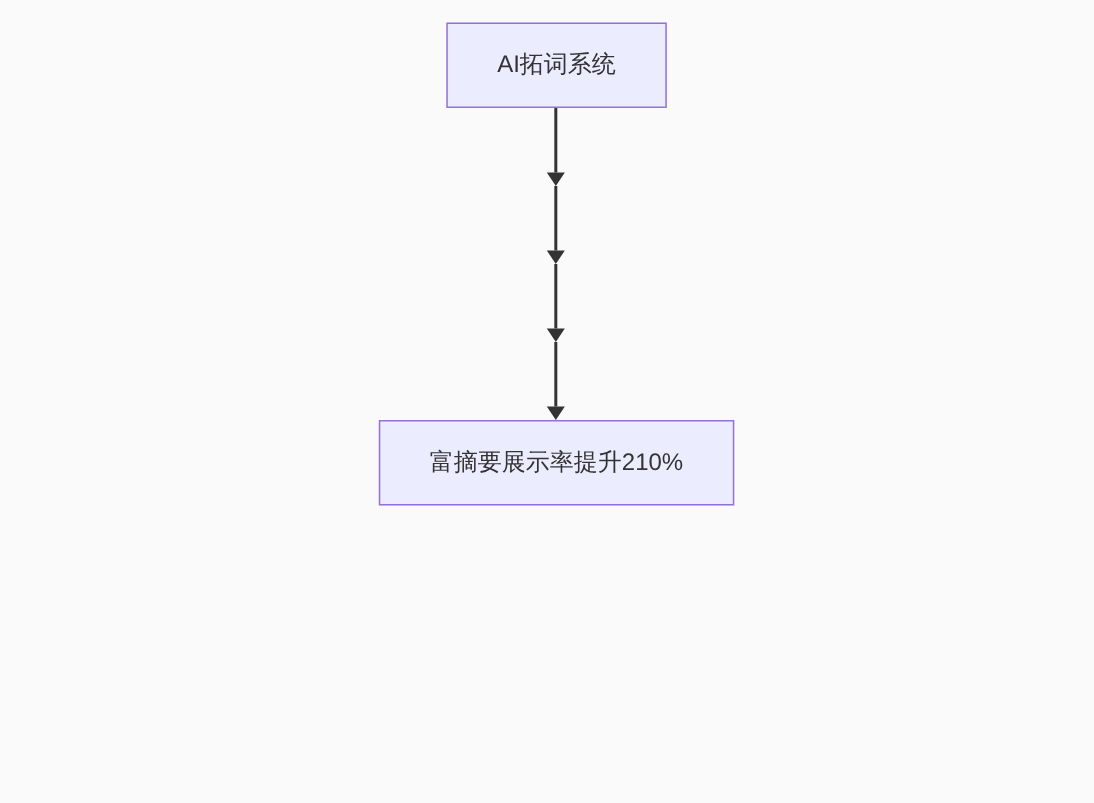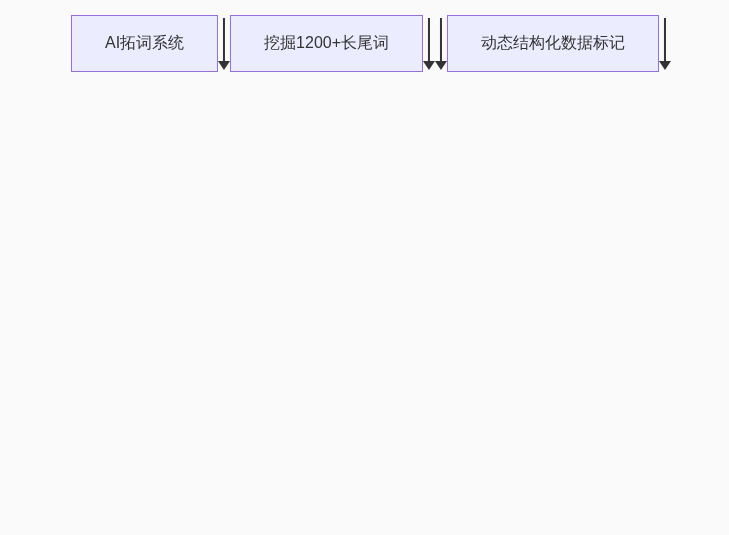--- a/index.html
+++ b/index.html
@@ -14,21 +14,21 @@
     width: 729px;
     height: 535px;
     background: #fafafa;
   }
   .flow-column {
     position: absolute;
     left: 371px;
     top: 15px;
     transform: translateX(-50%);
     display: flex;
-    flex-direction: row;
+    flex-direction: column;
     align-items: center;
   }
   .node {
     height: 57px;
     padding: 0 33px;
     background: #ECECFF;
     border: 1px solid #9370DB;
     display: flex;
     align-items: center;
     justify-content: center;
@@ -64,39 +64,36 @@
 
     <div class="node">
       <span>AI拓词系统</span>
     </div>
 
     <div class="edge">
       <div class="shaft"></div>
       <div class="head"></div>
     </div>
 
-    <div class="node">
-      <span>挖掘1200+长尾词</span>
+
+    <div class="edge">
+      <div class="shaft"></div>
+      <div class="head"></div>
     </div>
+
 
     <div class="edge">
       <div class="shaft"></div>
       <div class="head"></div>
     </div>
 
 
     <div class="edge">
       <div class="shaft"></div>
       <div class="head"></div>
     </div>
 
     <div class="node">
-      <span>动态结构化数据标记</span>
+      <span>富摘要展示率提升210%</span>
     </div>
-
-    <div class="edge">
-      <div class="shaft"></div>
-      <div class="head"></div>
-    </div>
-
 
   </div>
 </div>
 
 </body></html>

